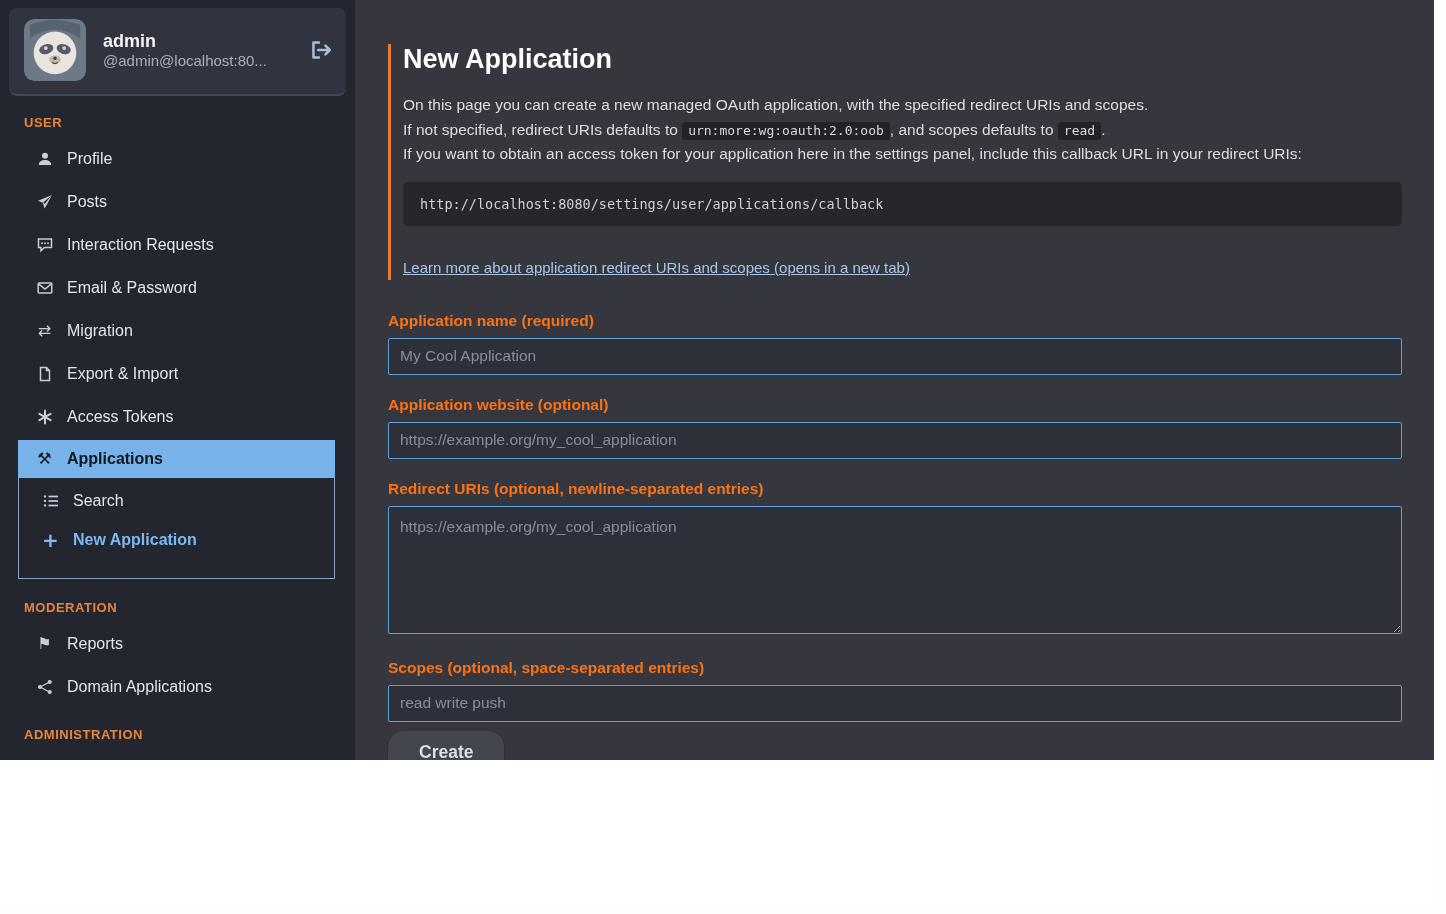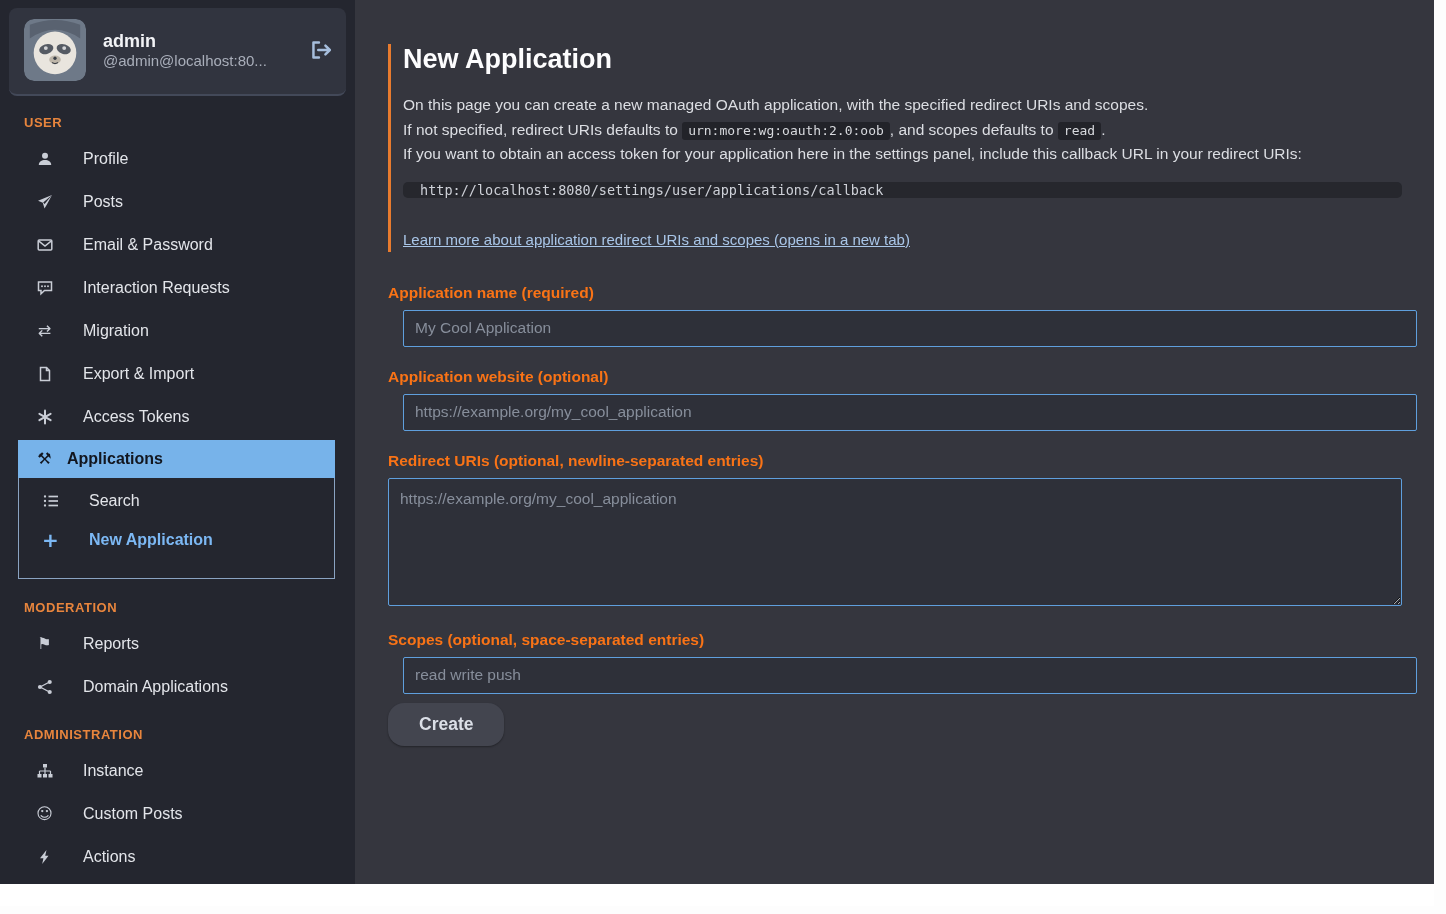--- a/index.html
+++ b/index.html
@@ -3,21 +3,21 @@
 <meta charset="utf-8">
 <style>
   * { box-sizing: border-box; }
   html,body { margin:0; padding:0; }
   body {
     width:1446px; height:914px; overflow:hidden;
     background:#ffffff;
     font-family:"Liberation Sans", sans-serif;
     position:relative;
   }
-  .app { position:absolute; top:0; left:0; width:1434px; height:884px; display:flex; }
+  .app { position:absolute; top:0; left:0; width:1434px; height:760px; display:flex; }
 
   
   .sidebar {
     width:355px; flex:0 0 355px; height:100%;
     background:#24262f; overflow:hidden; padding-top:8px;
   }
   .user-card {
     margin:0 9px; padding:11px 14px 13px 15px;
     background:#31343f; border-radius:8px;
     border-bottom:2px solid #434959;
@@ -27,21 +27,21 @@
   .user-meta { min-width:0; }
   .user-name { color:#f2f3f6; font-weight:bold; font-size:18px; margin-bottom:6px; }
   .user-handle { color:#a9aeba; font-size:15px; white-space:nowrap; overflow:hidden; }
   .logout { margin-left:auto; color:#a6bedd; display:flex; align-items:center; cursor:pointer; }
 
   .section-title {
     color:#e8853d; font-size:13px; font-weight:bold; letter-spacing:.04em;
     padding:19px 10px 7px 24px;
   }
   .nav-item {
-    display:flex; align-items:center; gap:29px;
+    display:flex; align-items:center; gap:13px;
     padding:12px 10px 12px 35px;
     color:#e3e5ea; font-size:16px; cursor:pointer; line-height:19px;
   }
   .ic { width:19px; flex:0 0 19px; display:flex; justify-content:center; align-items:center; color:#c9cdd6; }
   .ic svg { display:block; }
   .glyph { font-family:"DejaVu Sans", sans-serif; font-size:16px; line-height:16px; }
 
   .app-group { margin:2px 20px 2px 18px; }
   .app-group .nav-selected {
     background:#77b3ea; color:#12161f; font-weight:bold;
@@ -62,39 +62,39 @@
   }
   .intro { border-left:3px solid #e87b2e; padding-left:12px; }
   h1 { margin:0 0 18px; color:#fdfdfe; font-size:27px; font-weight:bold; line-height:1.15; }
   .intro p { margin:0; color:#dcdee3; font-size:15.5px; line-height:1.58; }
   code.inline {
     background:#222329; border-radius:3px; padding:1px 6px 2px;
     font-family:"DejaVu Sans Mono", monospace; font-size:13px; color:#d8dade;
   }
   .code-block {
     margin-top:15px; background:#26272d; border-radius:5px;
-    padding:0 17px; font-family:"DejaVu Sans Mono", monospace;
+    padding:14px 17px; font-family:"DejaVu Sans Mono", monospace;
     font-size:13.5px; color:#ced1d8; white-space:nowrap; overflow:hidden;
   }
   .learn-link {
     display:inline-block; margin-top:33px; padding-bottom:4px;
     color:#a9c6e8; font-size:15px; text-decoration:underline; cursor:pointer;
   }
 
   .form { margin-top:32px; }
   .field { margin-bottom:21px; }
   .field label {
     display:block; color:#f97316; font-weight:bold; font-size:15.5px; margin-bottom:8px;
   }
   .field input[type="text"], .field textarea {
     width:100%; background:#2e3039; border:1px solid #5f9fdd; border-radius:2px;
     color:#e6e8ec; font-size:15.5px; padding:8px 11px;
     font-family:"Liberation Sans", sans-serif; outline:none;
   }
-  .field input[type="text"] { height:37px;margin-left:15px; }
+  .field input[type="text"] { height:37px; }
   .field textarea { height:128px; resize:vertical; line-height:1.5; }
   .field input::placeholder, .field textarea::placeholder { color:#878e9b; opacity:1; }
   .create-btn {
     margin-top:9px; background:#43454f; color:#dbdfe7; border:none; border-radius:16px;
     font-family:"Liberation Sans", sans-serif; font-weight:bold; font-size:17.5px;
     padding:11px 31px; cursor:pointer; box-shadow:0 1px 2px rgba(0,0,0,.35);
   }
 
   
   .scrollbar-v { position:absolute; top:0; right:0; width:12px; height:914px; background:#fdfdfd; }
@@ -154,39 +154,39 @@
         <svg width="16" height="16" viewBox="0 0 16 16" fill="currentColor">
             <path d="M15 1L1 6.8l4.8 1.9 1.7 5.8 2.4-3.9L15 1zM6.2 8.5L15 1 7.6 9.9z"></path>
           </svg>
       </span>
       <span class="lbl">Posts</span>
     </div>
 
     <div class="nav-item">
       <span class="ic">
         <svg width="16" height="16" viewBox="0 0 16 16">
-            <g fill="none" stroke="currentColor" stroke-width="1.5">
-              <rect x="1.2" y="3" width="13.6" height="10" rx="1"></rect>
-              <path d="M1.6 3.8L8 9l6.4-5.2"></path>
-            </g>
-          </svg>
-      </span>
-      <span class="lbl">Email &amp; Password</span>
-    </div>
-
-    <div class="nav-item">
-      <span class="ic">
-        <svg width="16" height="16" viewBox="0 0 16 16">
             <path d="M1.5 2h13v8.5H7.5L4 13.8v-3.3H1.5z" fill="none" stroke="currentColor" stroke-width="1.5"></path>
             <circle cx="5" cy="6.2" r="0.95" fill="currentColor"></circle>
             <circle cx="8" cy="6.2" r="0.95" fill="currentColor"></circle>
             <circle cx="11" cy="6.2" r="0.95" fill="currentColor"></circle>
           </svg>
       </span>
       <span class="lbl">Interaction Requests</span>
+    </div>
+
+    <div class="nav-item">
+      <span class="ic">
+        <svg width="16" height="16" viewBox="0 0 16 16">
+            <g fill="none" stroke="currentColor" stroke-width="1.5">
+              <rect x="1.2" y="3" width="13.6" height="10" rx="1"></rect>
+              <path d="M1.6 3.8L8 9l6.4-5.2"></path>
+            </g>
+          </svg>
+      </span>
+      <span class="lbl">Email &amp; Password</span>
     </div>
 
     <div class="nav-item">
       <span class="ic glyph">⇄</span>
       <span class="lbl">Migration</span>
     </div>
 
     <div class="nav-item">
       <span class="ic">
         <svg width="16" height="16" viewBox="0 0 16 16">

